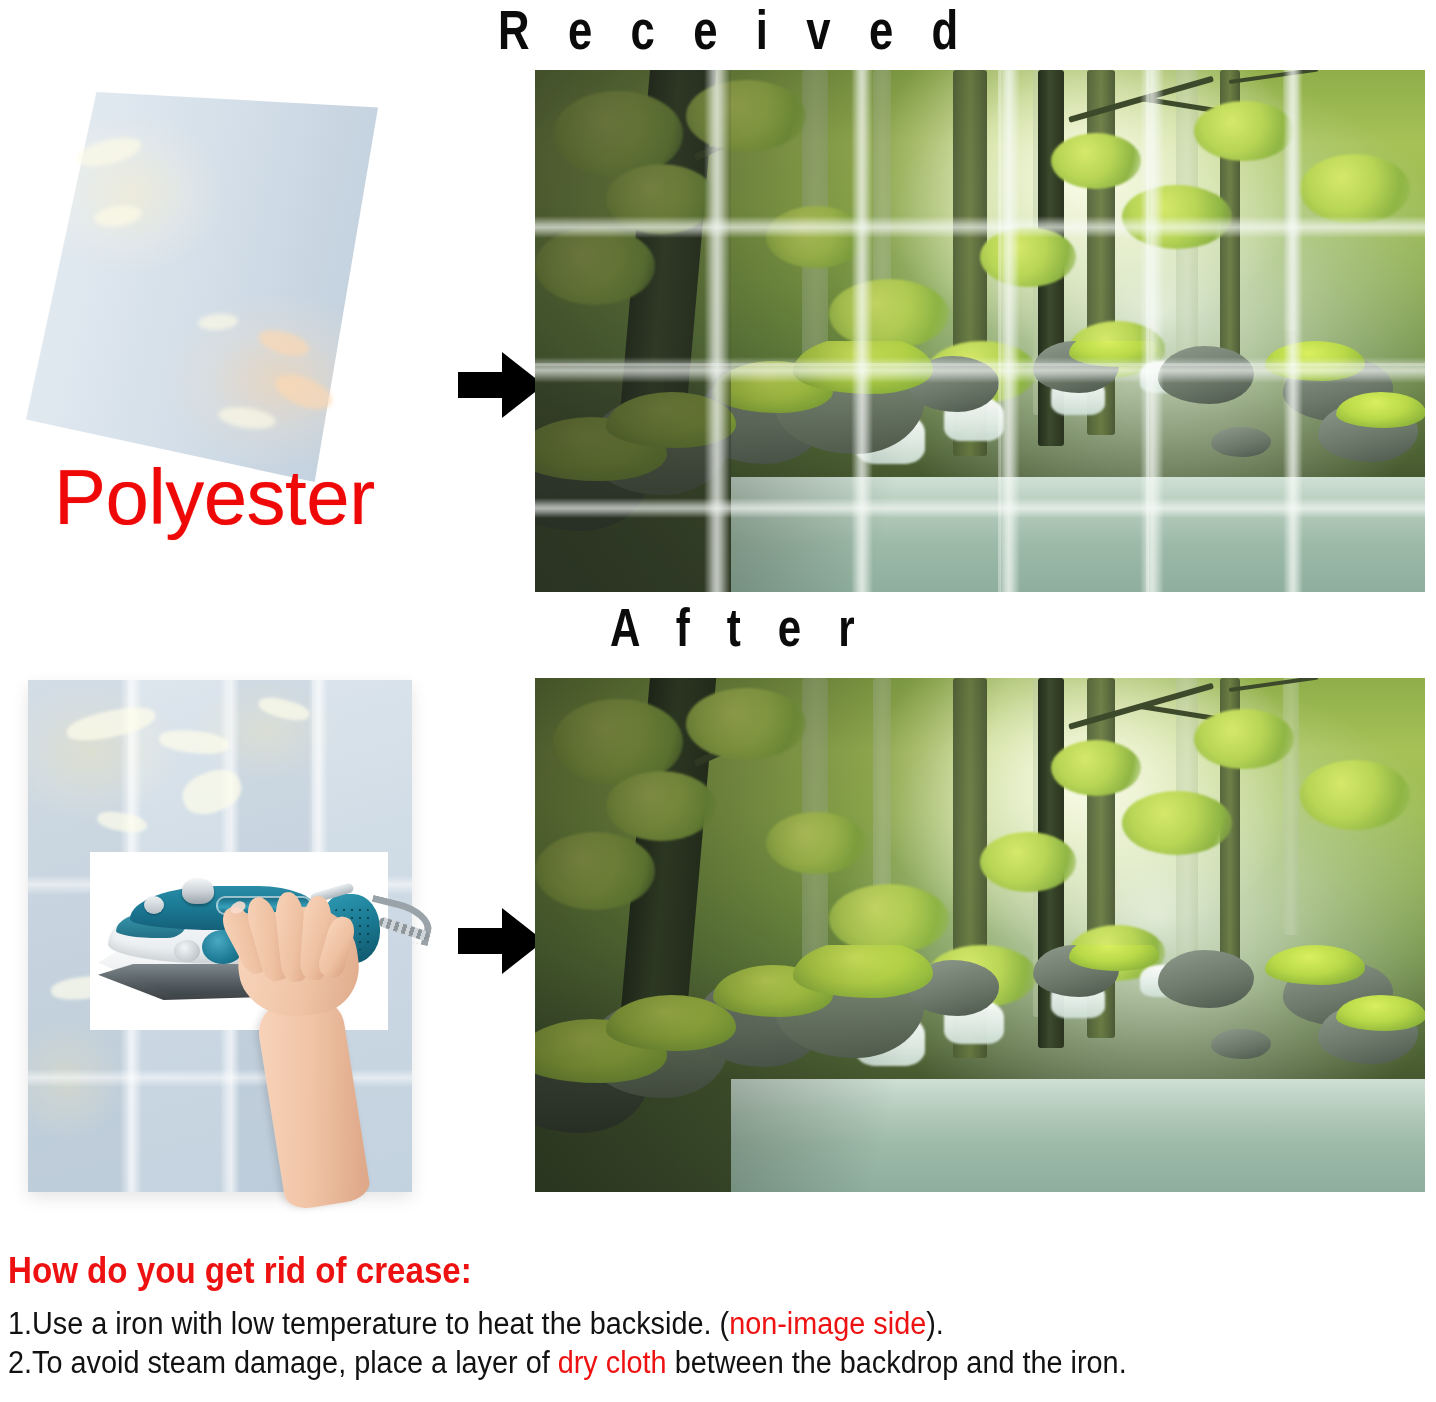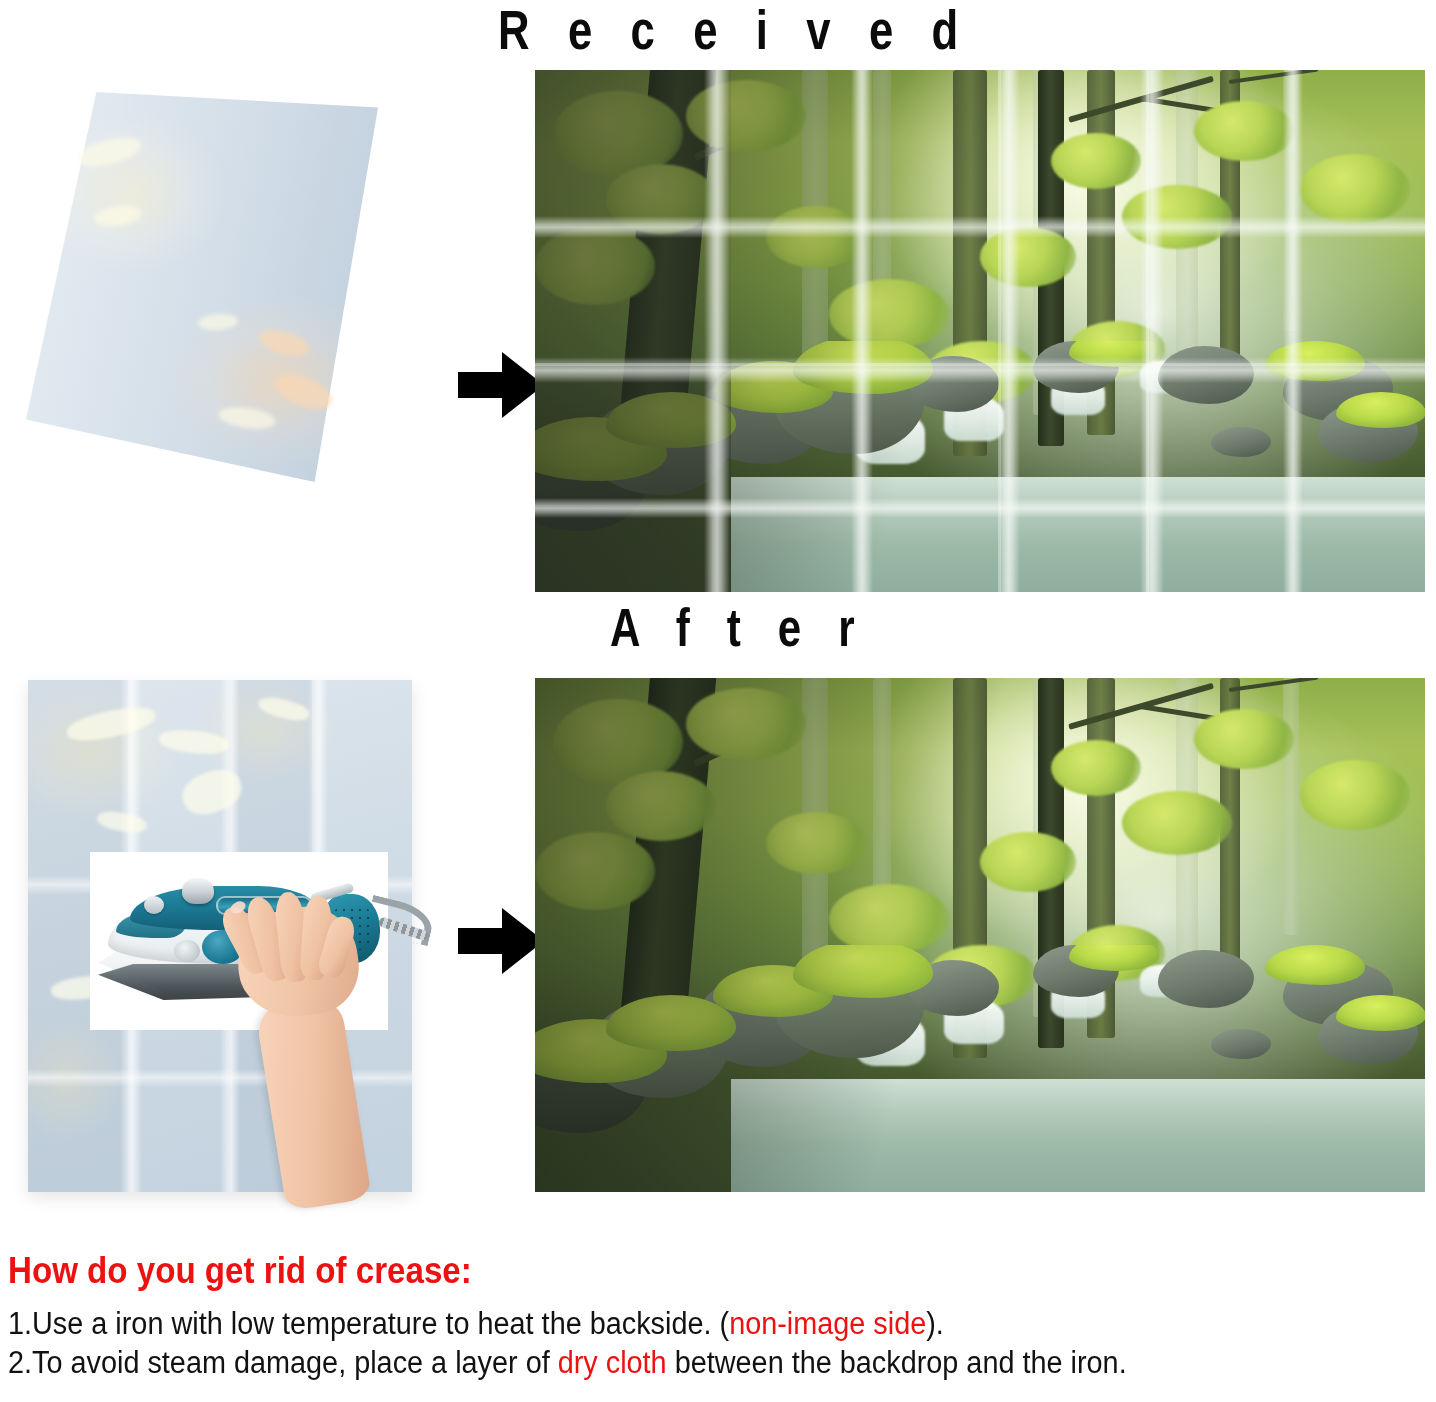--- a/index.html
+++ b/index.html
@@ -278,20 +278,21 @@
   <div id="fabric-swatch">
     <div class="cloth"></div>
     <div class="wisp" style="left:54px;top:62px;width:66px;height:24px;transform:rotate(-14deg);"></div>
     <div class="wisp" style="left:72px;top:128px;width:48px;height:20px;transform:rotate(-8deg);"></div>
     <div class="wisp warm" style="left:236px;top:254px;width:52px;height:22px;transform:rotate(16deg);"></div>
     <div class="wisp warm" style="left:252px;top:300px;width:60px;height:28px;transform:rotate(22deg);"></div>
     <div class="wisp" style="left:176px;top:236px;width:40px;height:16px;transform:rotate(-4deg);"></div>
     <div class="wisp" style="left:196px;top:330px;width:58px;height:20px;transform:rotate(8deg);"></div>
   </div>
 
+  <div id="label-polyester">Polyester</div>
 
   <div class="arrow" id="arrow-top">
     <div class="shaft"></div>
     <div class="head"></div>
   </div>
 
   <div class="photo" id="photo-received" style="left:535px;top:70px;width:890px;height:522px;">
 
     <div class="forest">
 

